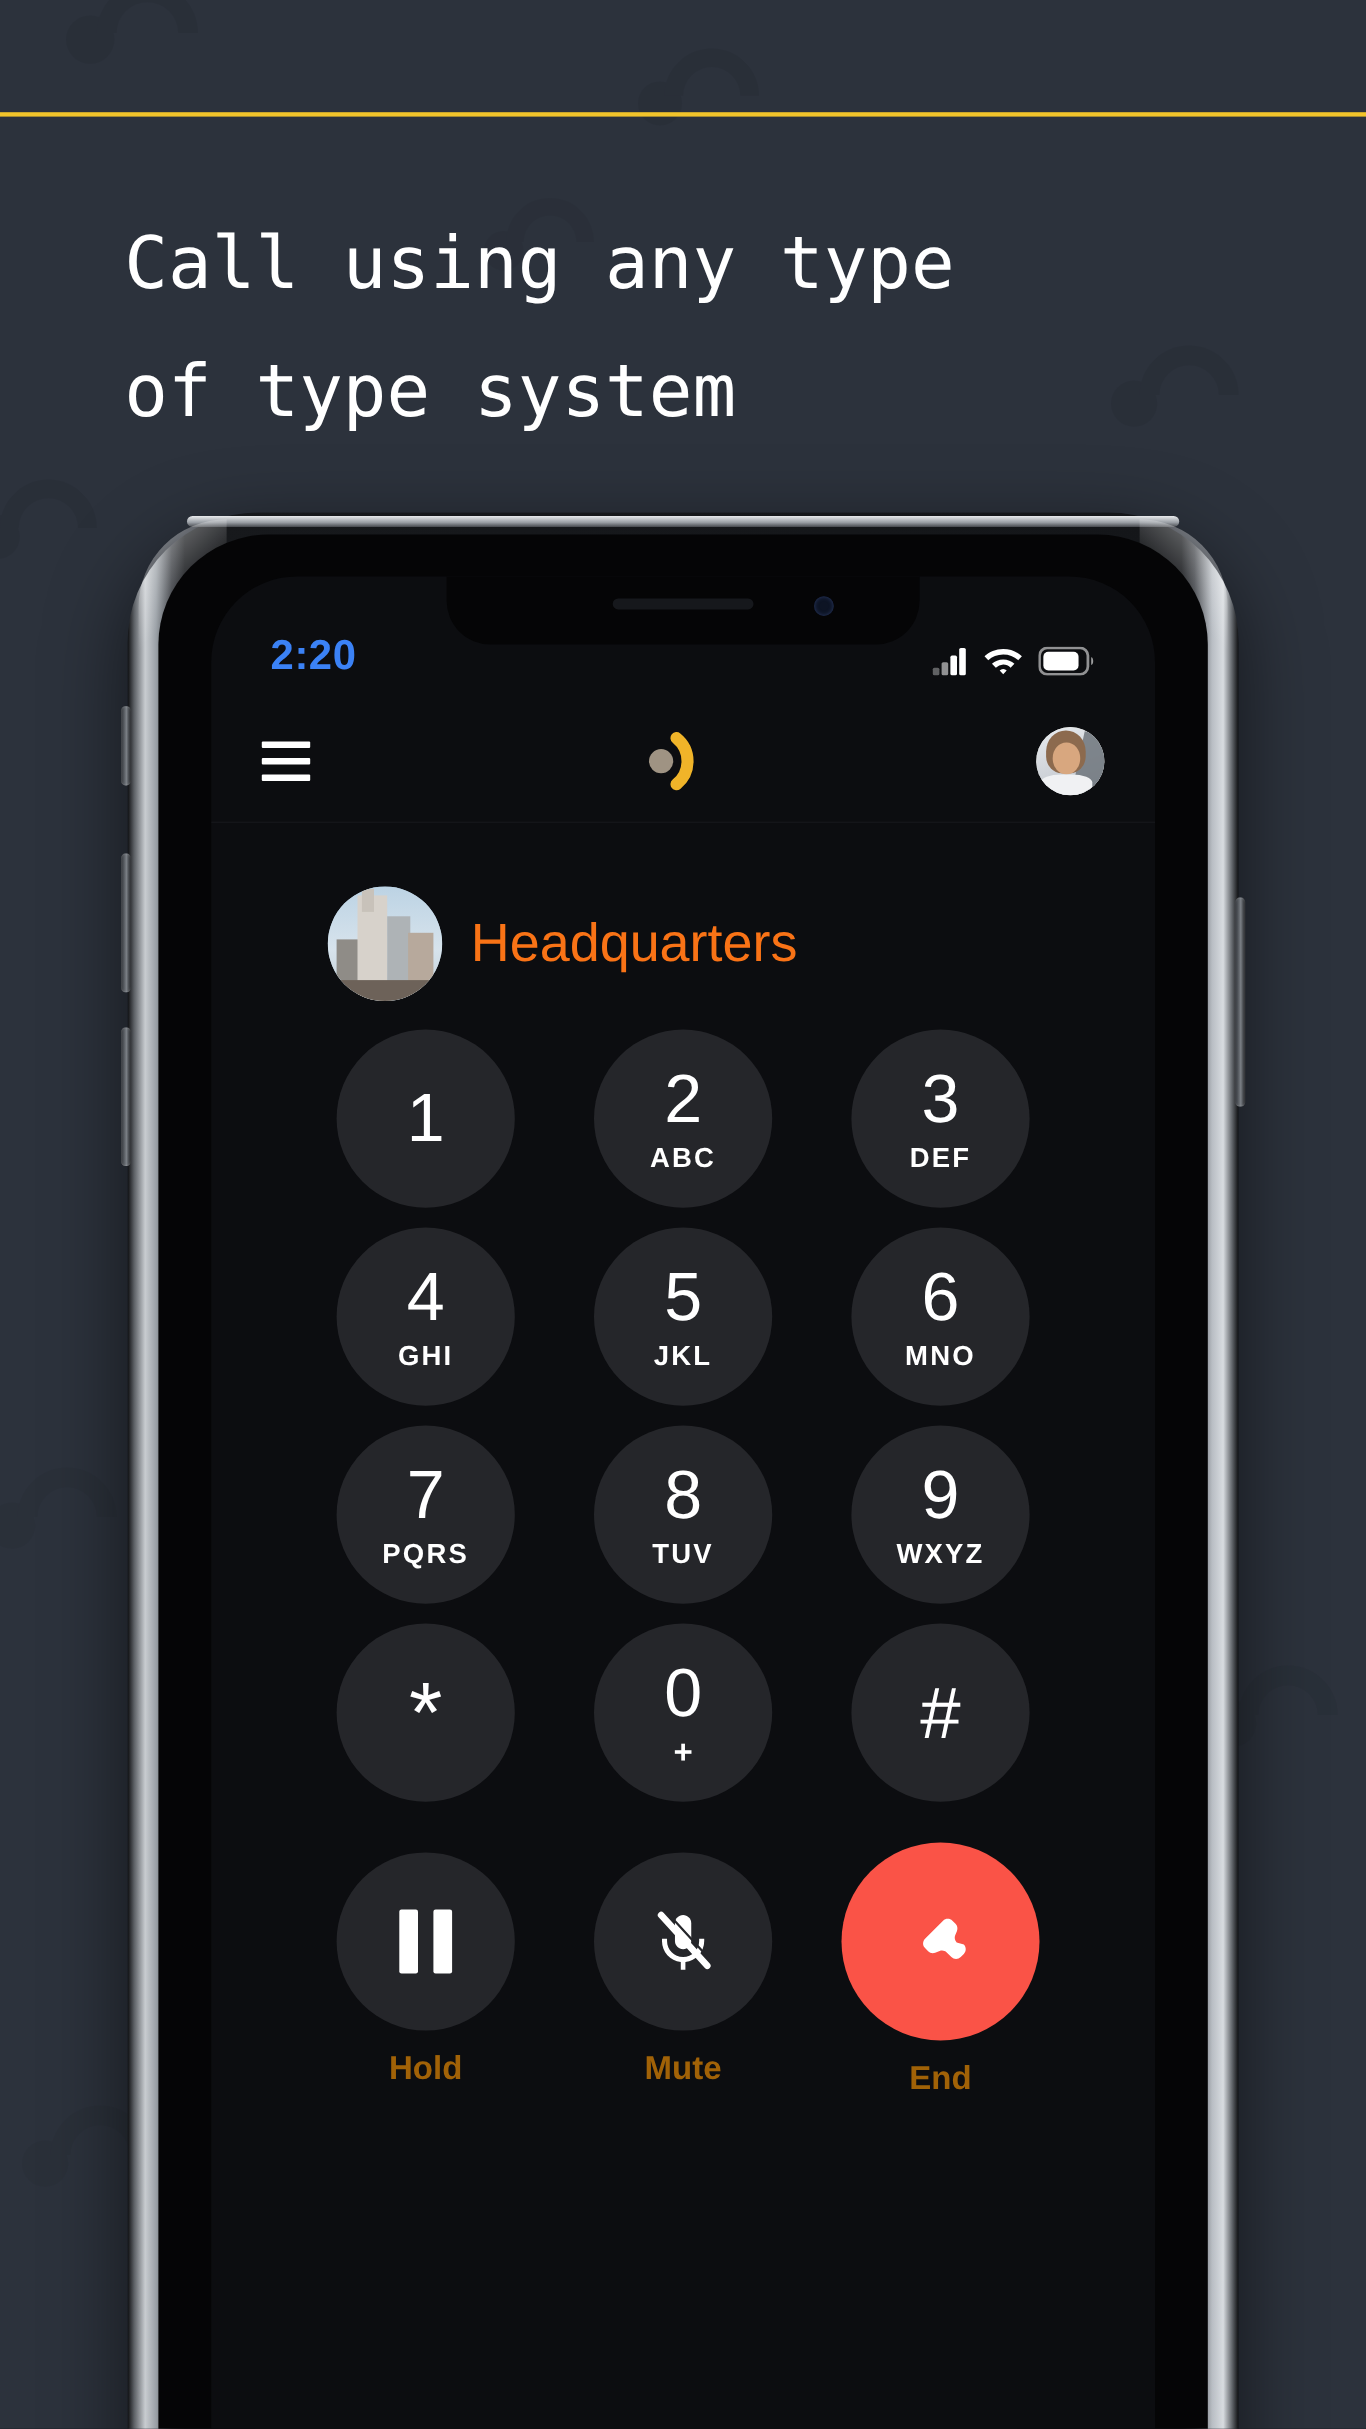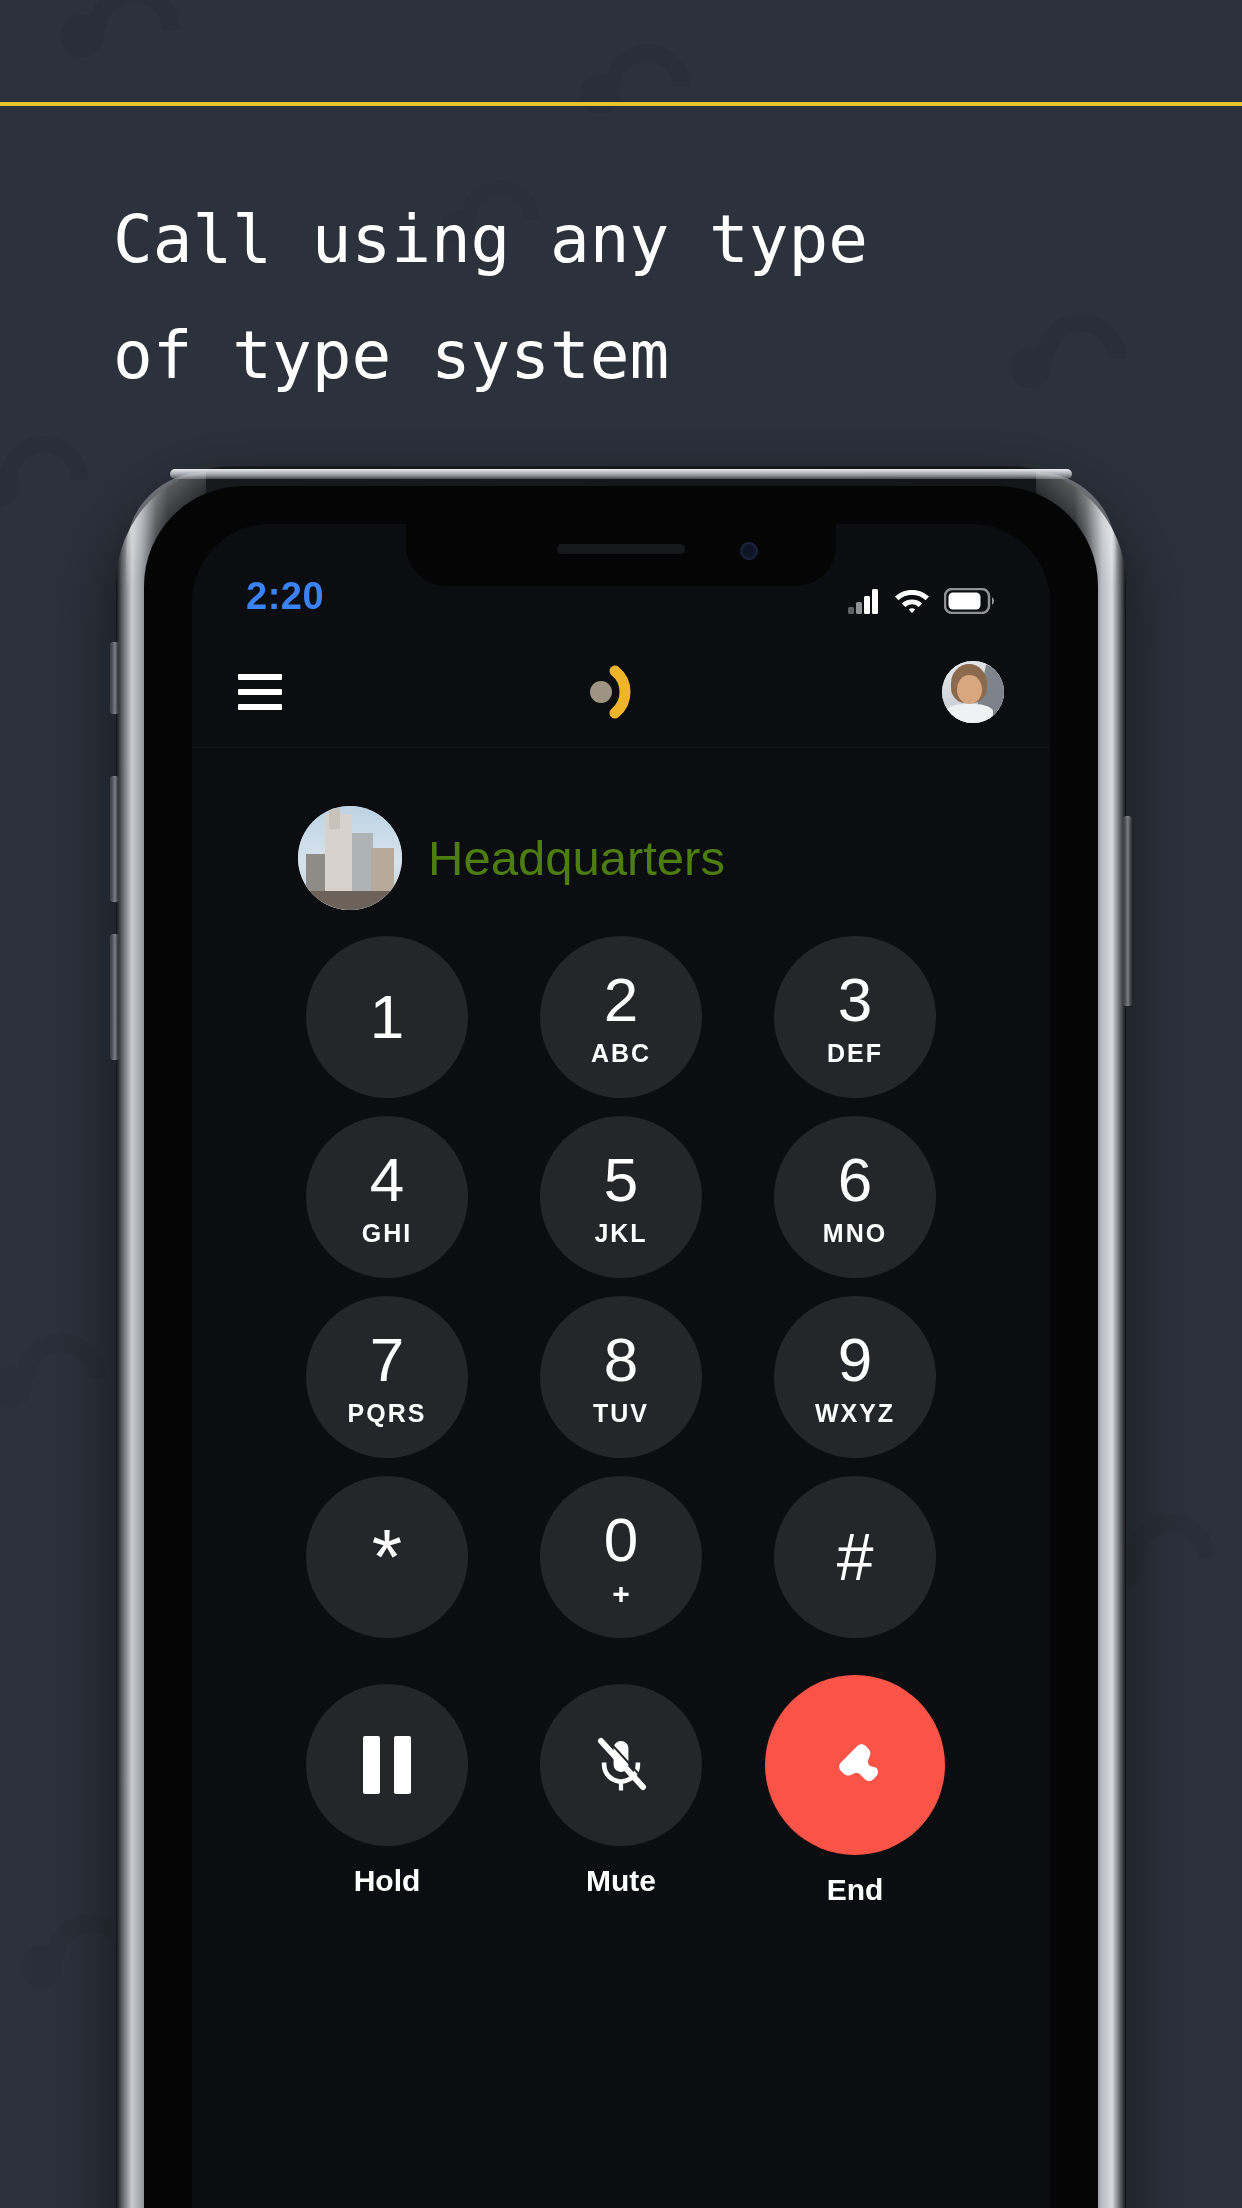--- a/index.html
+++ b/index.html
@@ -278,21 +278,21 @@
   .call-photo .b5 { position:absolute; left:30%; top:2%;  width:10%; height:20%; background:#c8c2ba; }
   .call-photo .ground { position:absolute; left:0; bottom:0; width:100%; height:18%; background:#6d6259; }
   .call-text { display: flex; flex-direction: column; }
   .call-status {
     color: #b4b6ba;
     font-size: 35px;
     line-height: 44px;
     margin-bottom: 4px;
   }
   .call-name {
-    color: #4d7c0f;
+    color: #f97316;
     font-size: 49px;
     line-height: 58px;
     font-weight: 400;
   }
 
   
   .dialpad {
     position: absolute;
     left: 78px;
     right: 78px;
@@ -356,21 +356,21 @@
     justify-content: center;
   }
   .action.end .action-btn {
     width: 180px;
     height: 180px;
     background: #fa5347;
     margin-top: -9px;
   }
   .action-label {
     margin-top: 18px;
-    color: #ffffff;
+    color: #a16207;
     font-size: 30px;
     font-weight: bold;
   }
   .pause-icon {
     display: flex;
     gap: 14px;
   }
   .pause-icon span {
     display: block;
     width: 17px;

